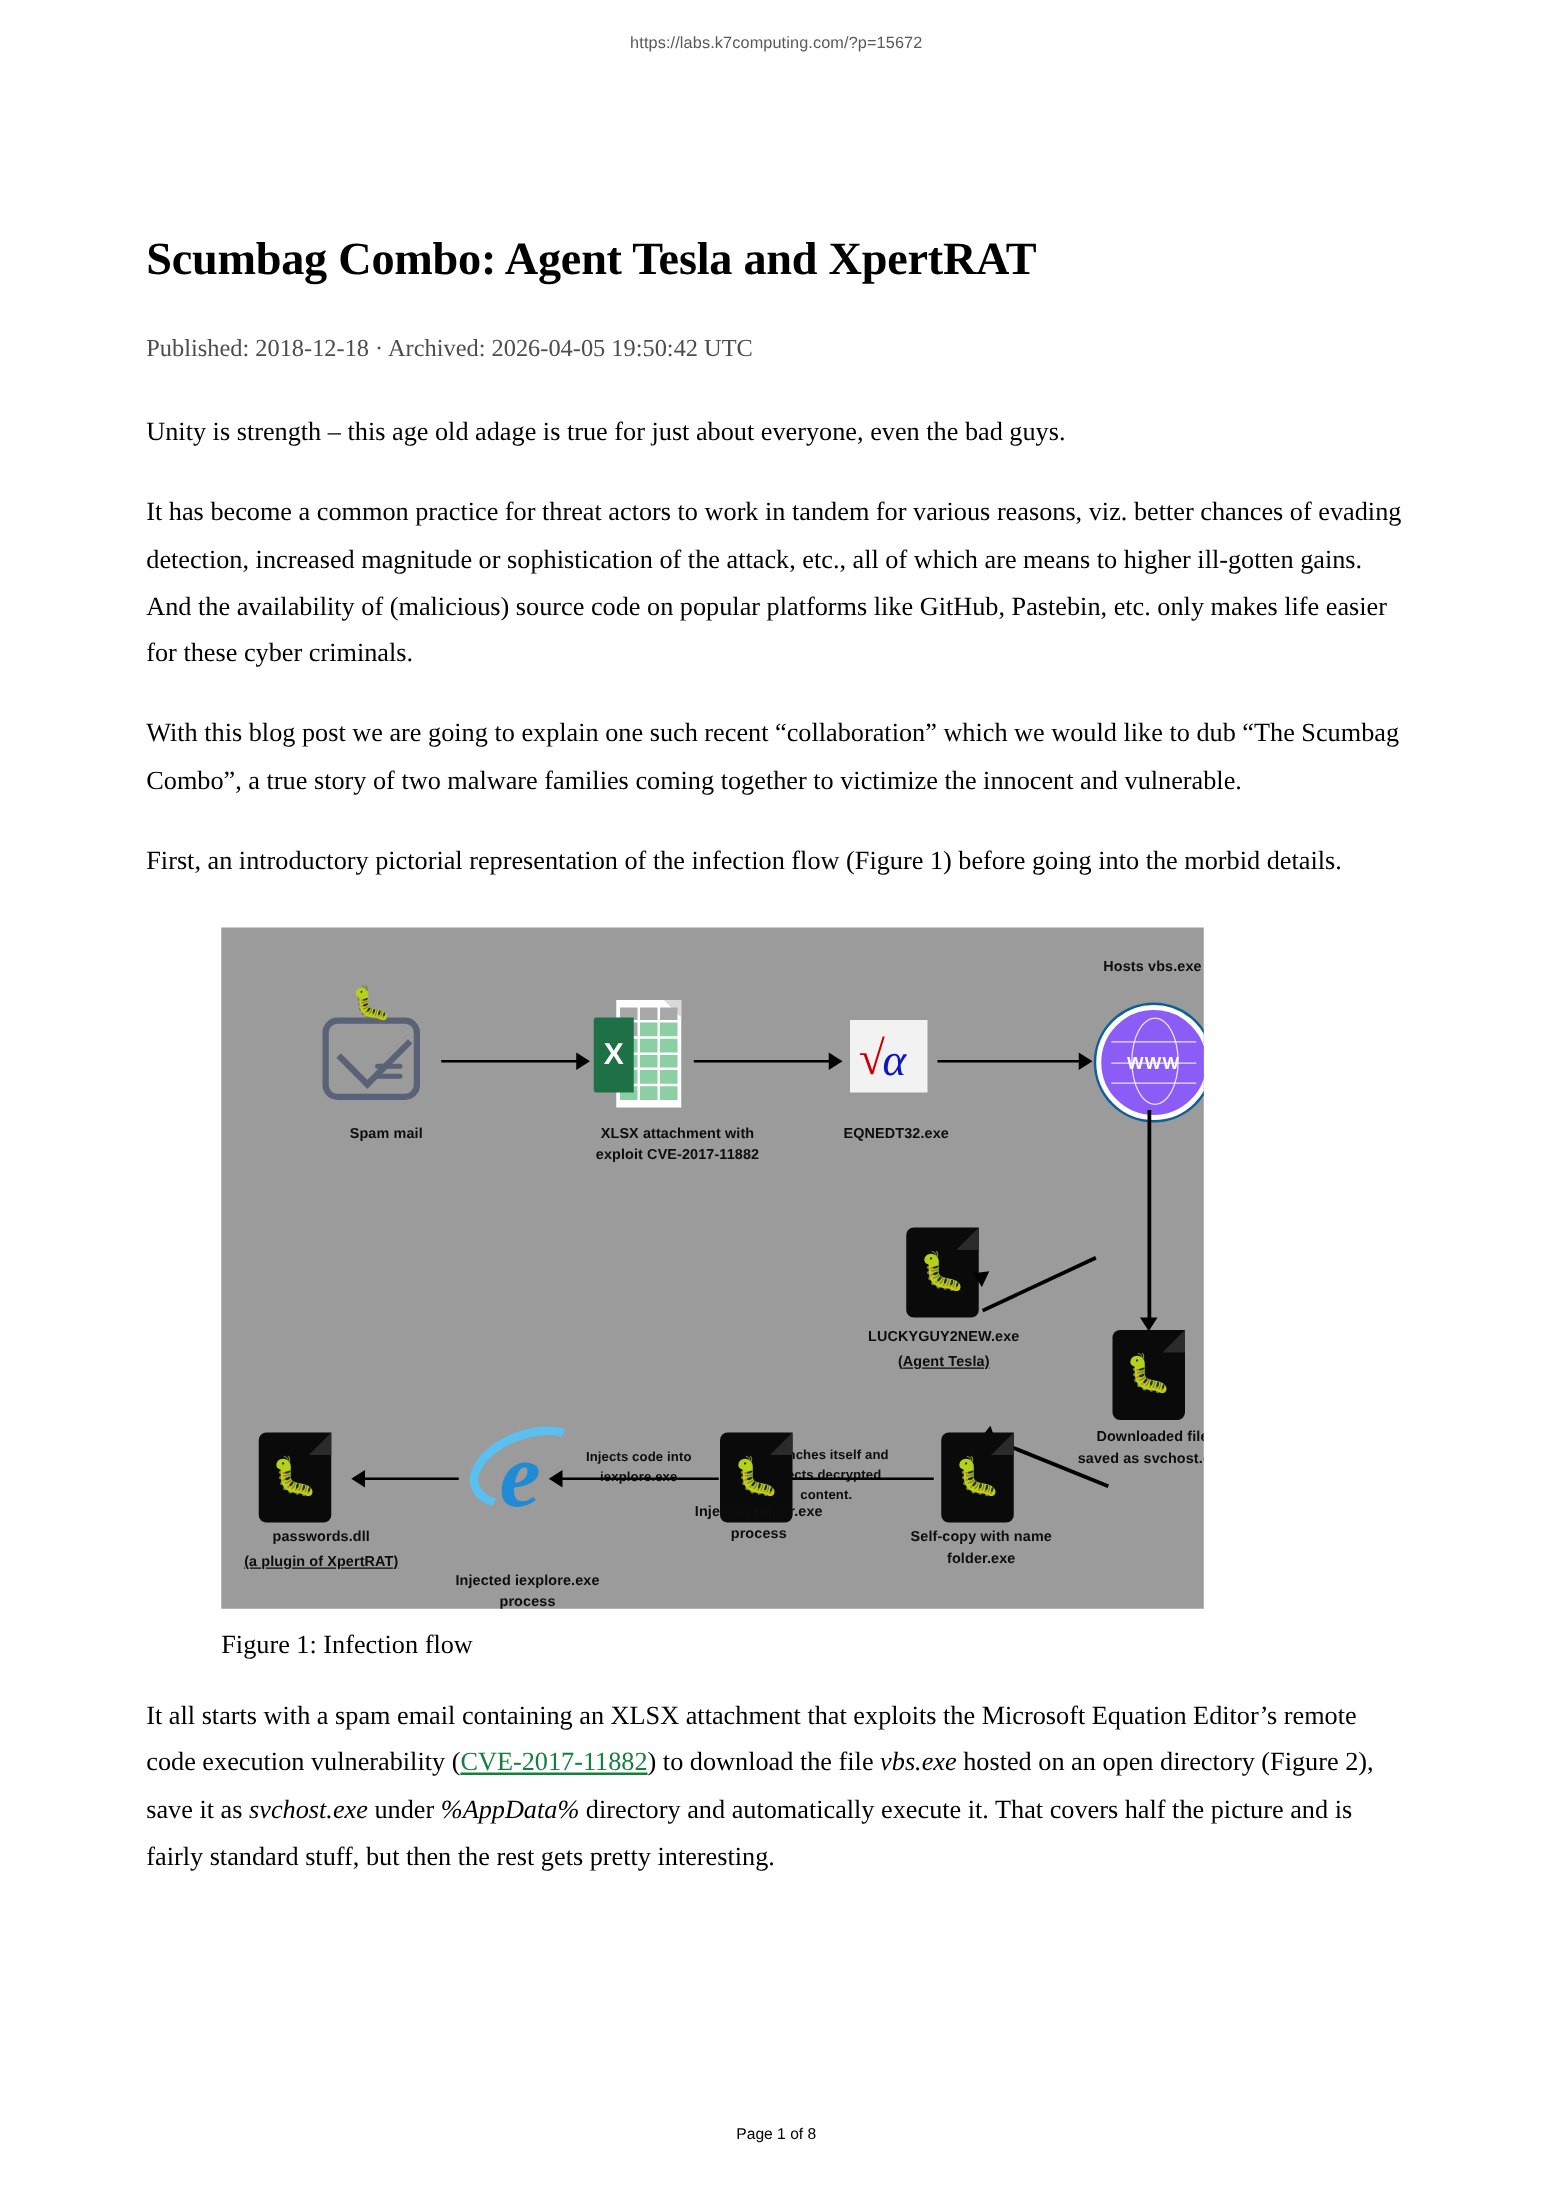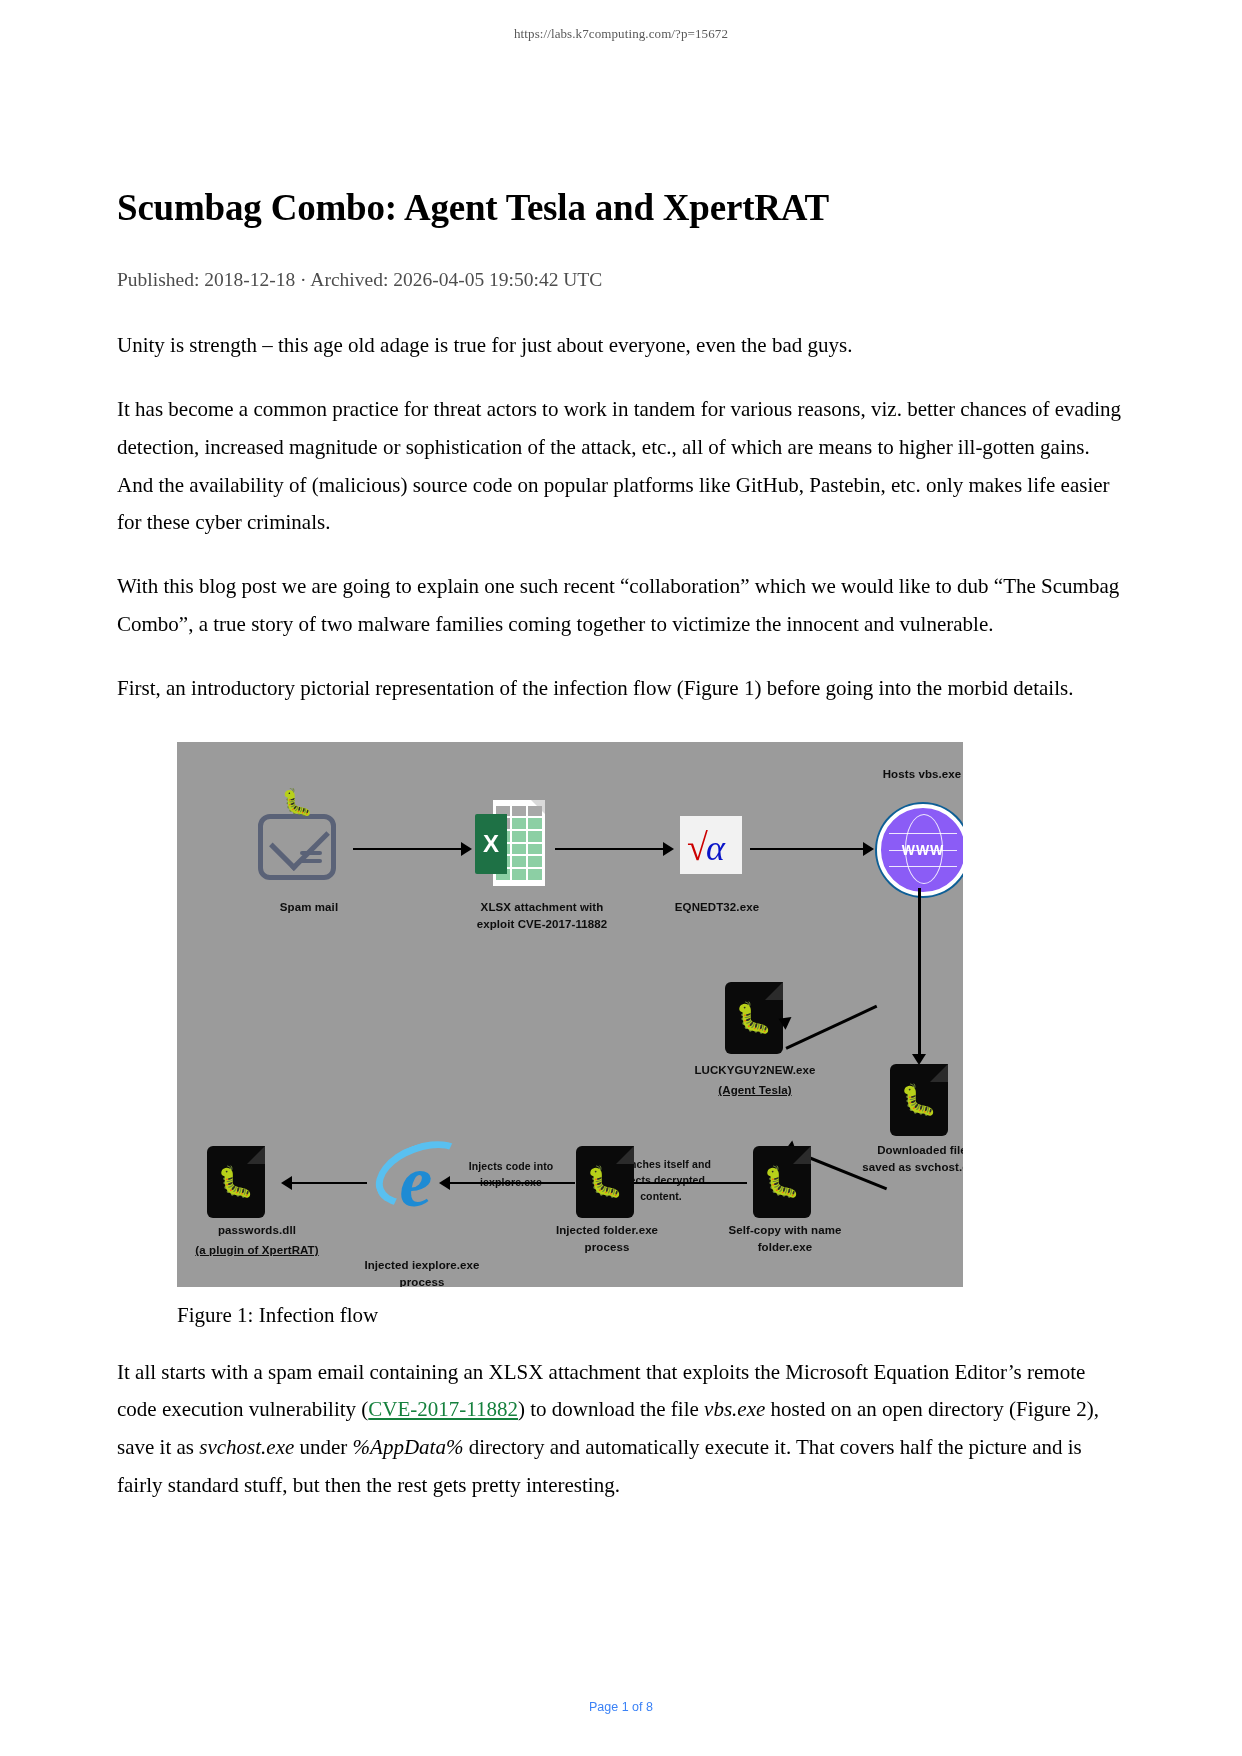--- a/index.html
+++ b/index.html
@@ -20,21 +20,21 @@
     width: 1242px;
     height: 1756px;
     box-sizing: border-box;
   }
   .header-url {
     position: absolute;
     top: 26px;
     left: 0;
     width: 1242px;
     text-align: center;
-    font-family: Liberation Serif, serif;
+    font-family: Liberation Sans, sans-serif;
     font-size: 13px;
     color: #595959;
     letter-spacing: 0.1px;
   }
   .content {
     position: absolute;
     left: 117px;
     top: 185px;
     width: 1008px;
   }
@@ -329,21 +329,21 @@
   }
 
   .footer {
     position: absolute;
     bottom: 42px;
     left: 0;
     width: 1242px;
     text-align: center;
     font-family: "Liberation Sans", "DejaVu Sans", sans-serif;
     font-size: 12.5px;
-    color: #3b82f6;
+    color: #000000;
   }
 </style>
 </head>
 <body>
 
 <div class="page">
 
   <div class="header-url">https://labs.k7computing.com/?p=15672</div>
 
   <div class="content">
@@ -464,21 +464,21 @@
 
         <div class="arrow" style="left:430px; top:440px; width:140px;"></div>
         <div class="arrowhead left" style="left:424px; top:434px;"></div>
 
         <div class="fileicon" style="left:399px; top:404px; width:58px; height:72px;">
           <div class="doc">
               <div class="fold"></div>
               <div class="bug white">🐛</div>
             </div>
         </div>
-        <div class="dlabel" style="left:340px; top:480px; width:180px;">Injected folder.exe
+        <div class="dlabel" style="left:340px; top:460px; width:180px;">Injected folder.exe
 process</div>
 
         <div class="dlabel small" style="left:274px; top:416px; width:120px;">Injects code into
 iexplore.exe</div>
 
         <div class="arrow" style="left:268px; top:440px; width:130px;"></div>
         <div class="arrowhead left" style="left:262px; top:434px;"></div>
 
         <div class="ieicon" style="left:193px; top:398px;">
           <div class="e">e</div>

